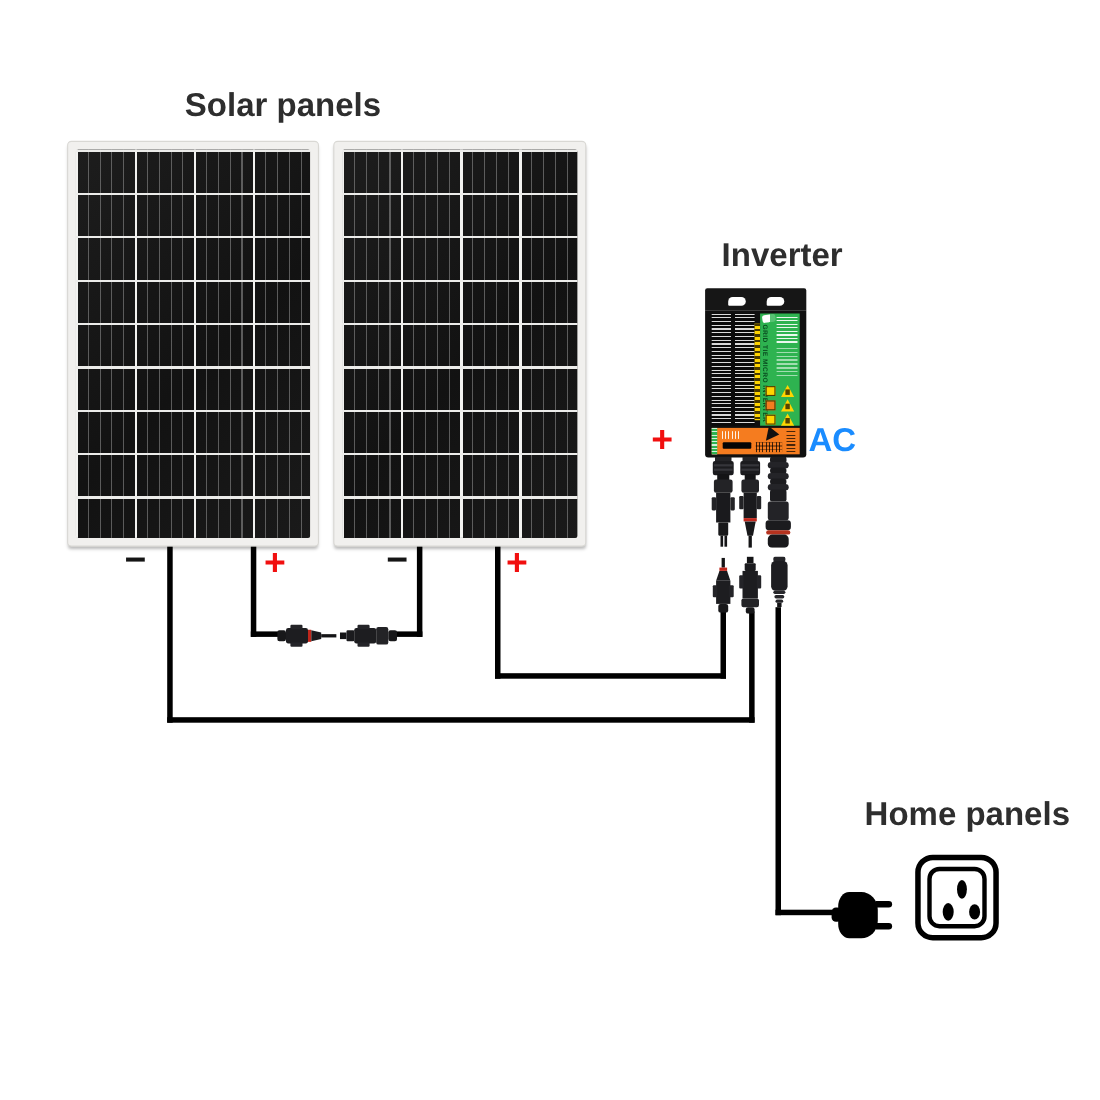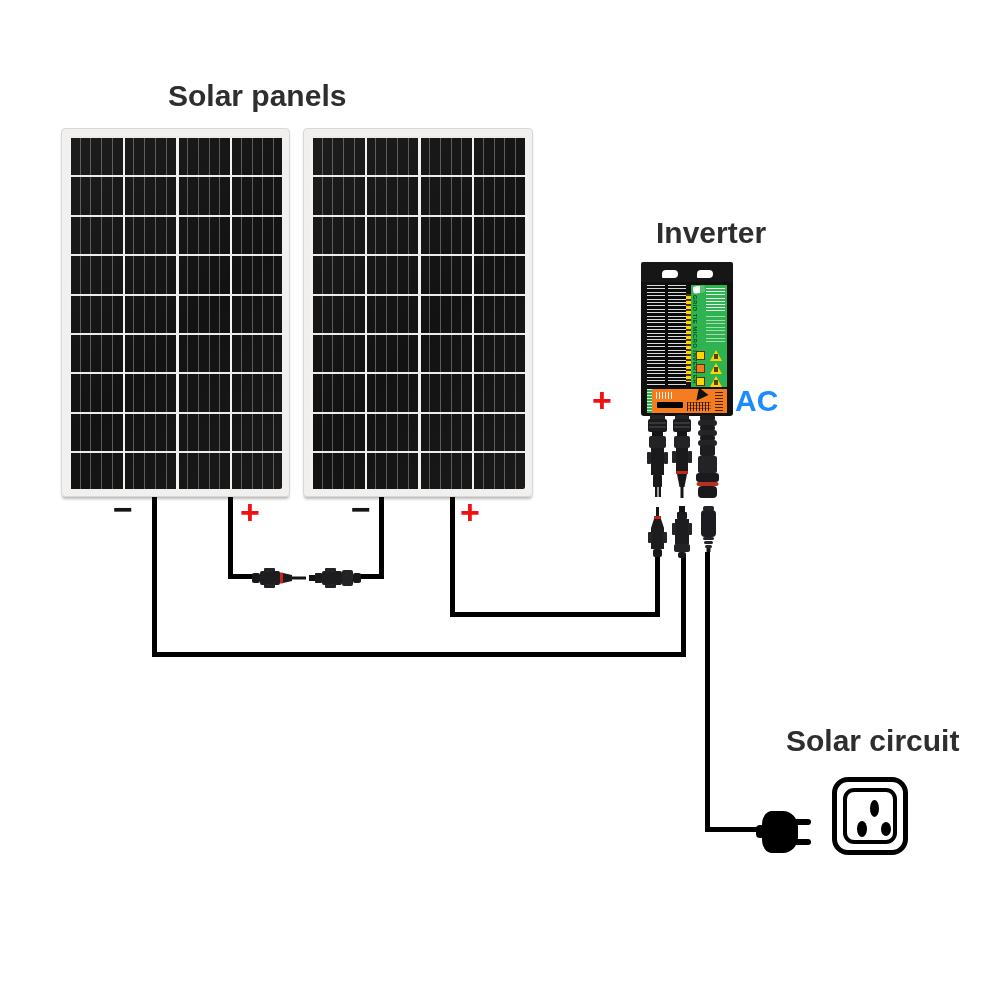--- a/index.html
+++ b/index.html
@@ -171,21 +171,21 @@
         <rect x="16" y="1" width="11" height="4" rx="1" fill="#242428"></rect>
         <rect x="16" y="17" width="11" height="4" rx="1" fill="#242428"></rect>
         <rect x="33" y="3" width="11" height="16" rx="2" fill="#232326"></rect>
         <rect x="44" y="6" width="8" height="10" rx="2" fill="#18181a"></rect>
       </symbol>
     </defs>
   </svg>
 
   <div class="title" style="left:168px;top:79px;">Solar panels</div>
   <div class="title" style="left:656px;top:216px;">Inverter</div>
-  <div class="title" style="left:786px;top:724px;">Solar circuit</div>
+  <div class="title" style="left:786px;top:724px;">Home panels</div>
 
   <div class="panel" style="left:61px;top:128px;width:229px;height:369px;">
     <div class="cells"></div>
   </div>
   <div class="panel" style="left:303px;top:128px;width:230px;height:369px;">
     <div class="cells"></div>
   </div>
 
   <div class="term neg" style="left:123px;top:509px;">−</div>
   <div class="term pos" style="left:250px;top:512px;">+</div>

